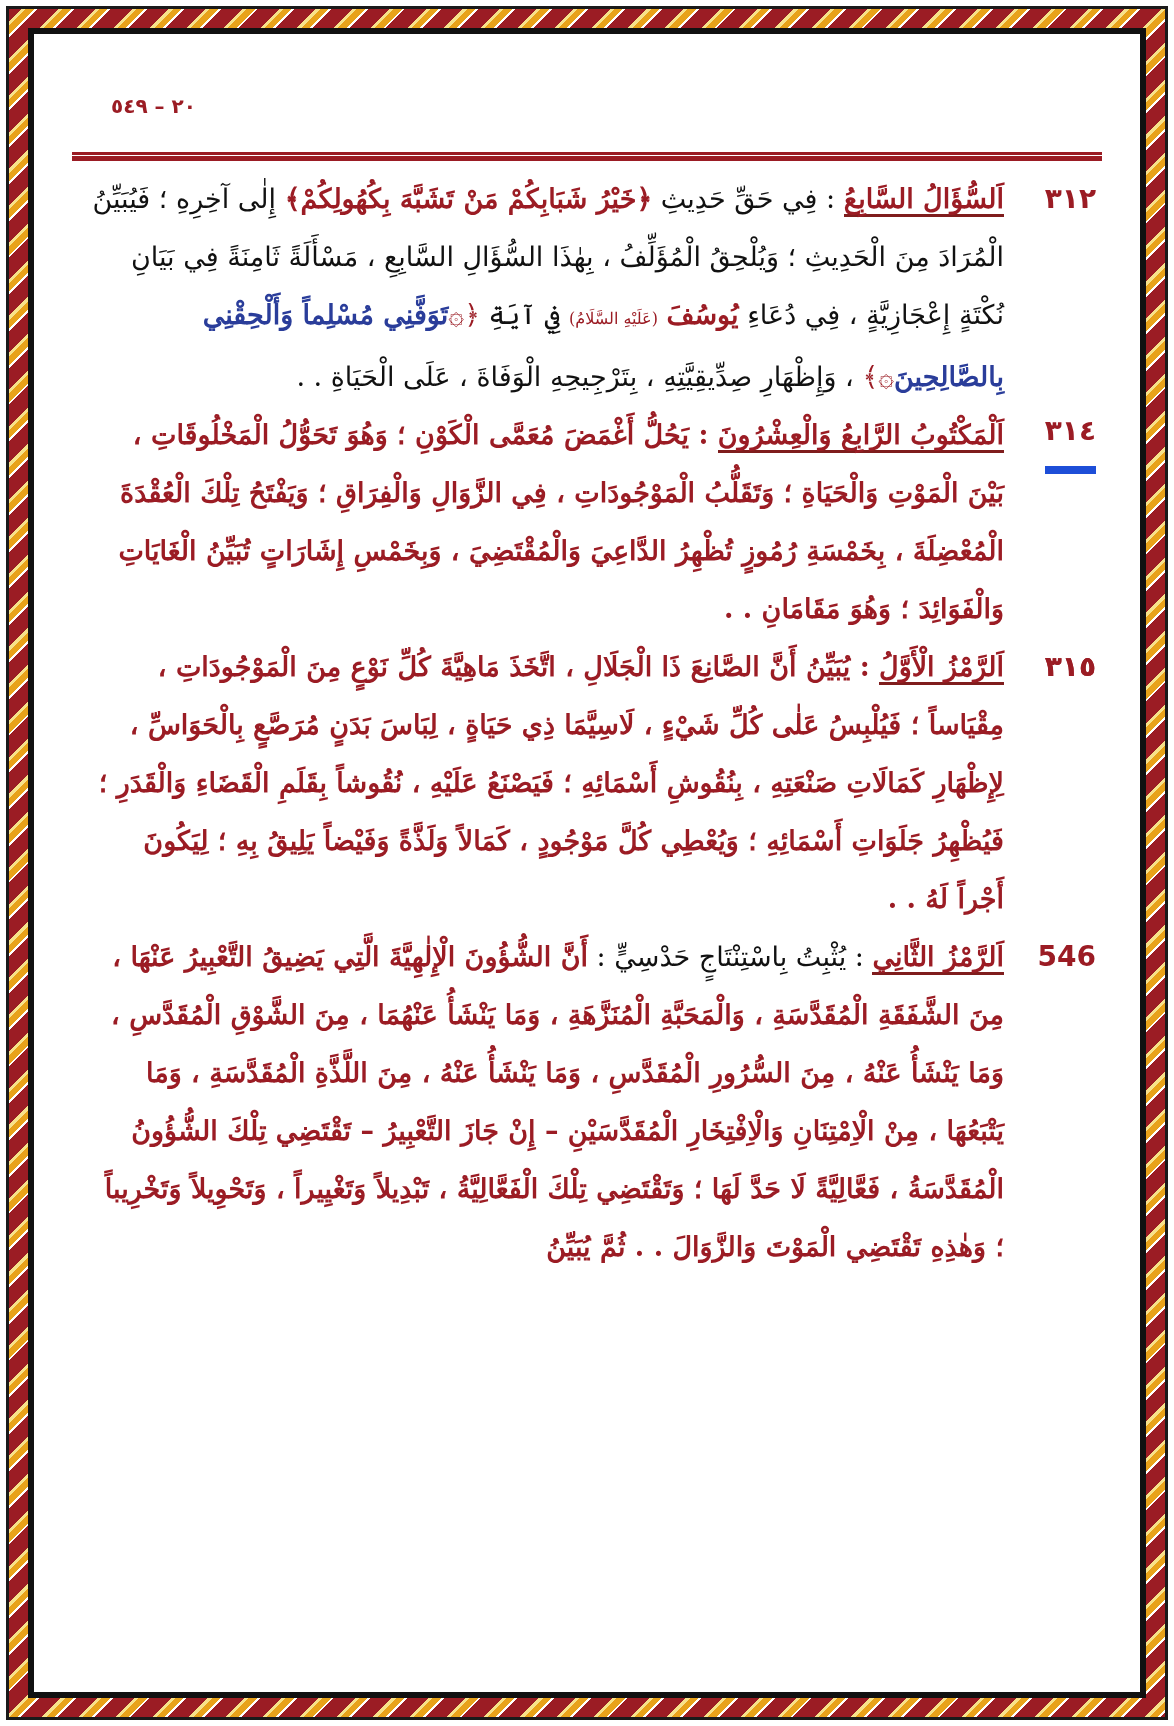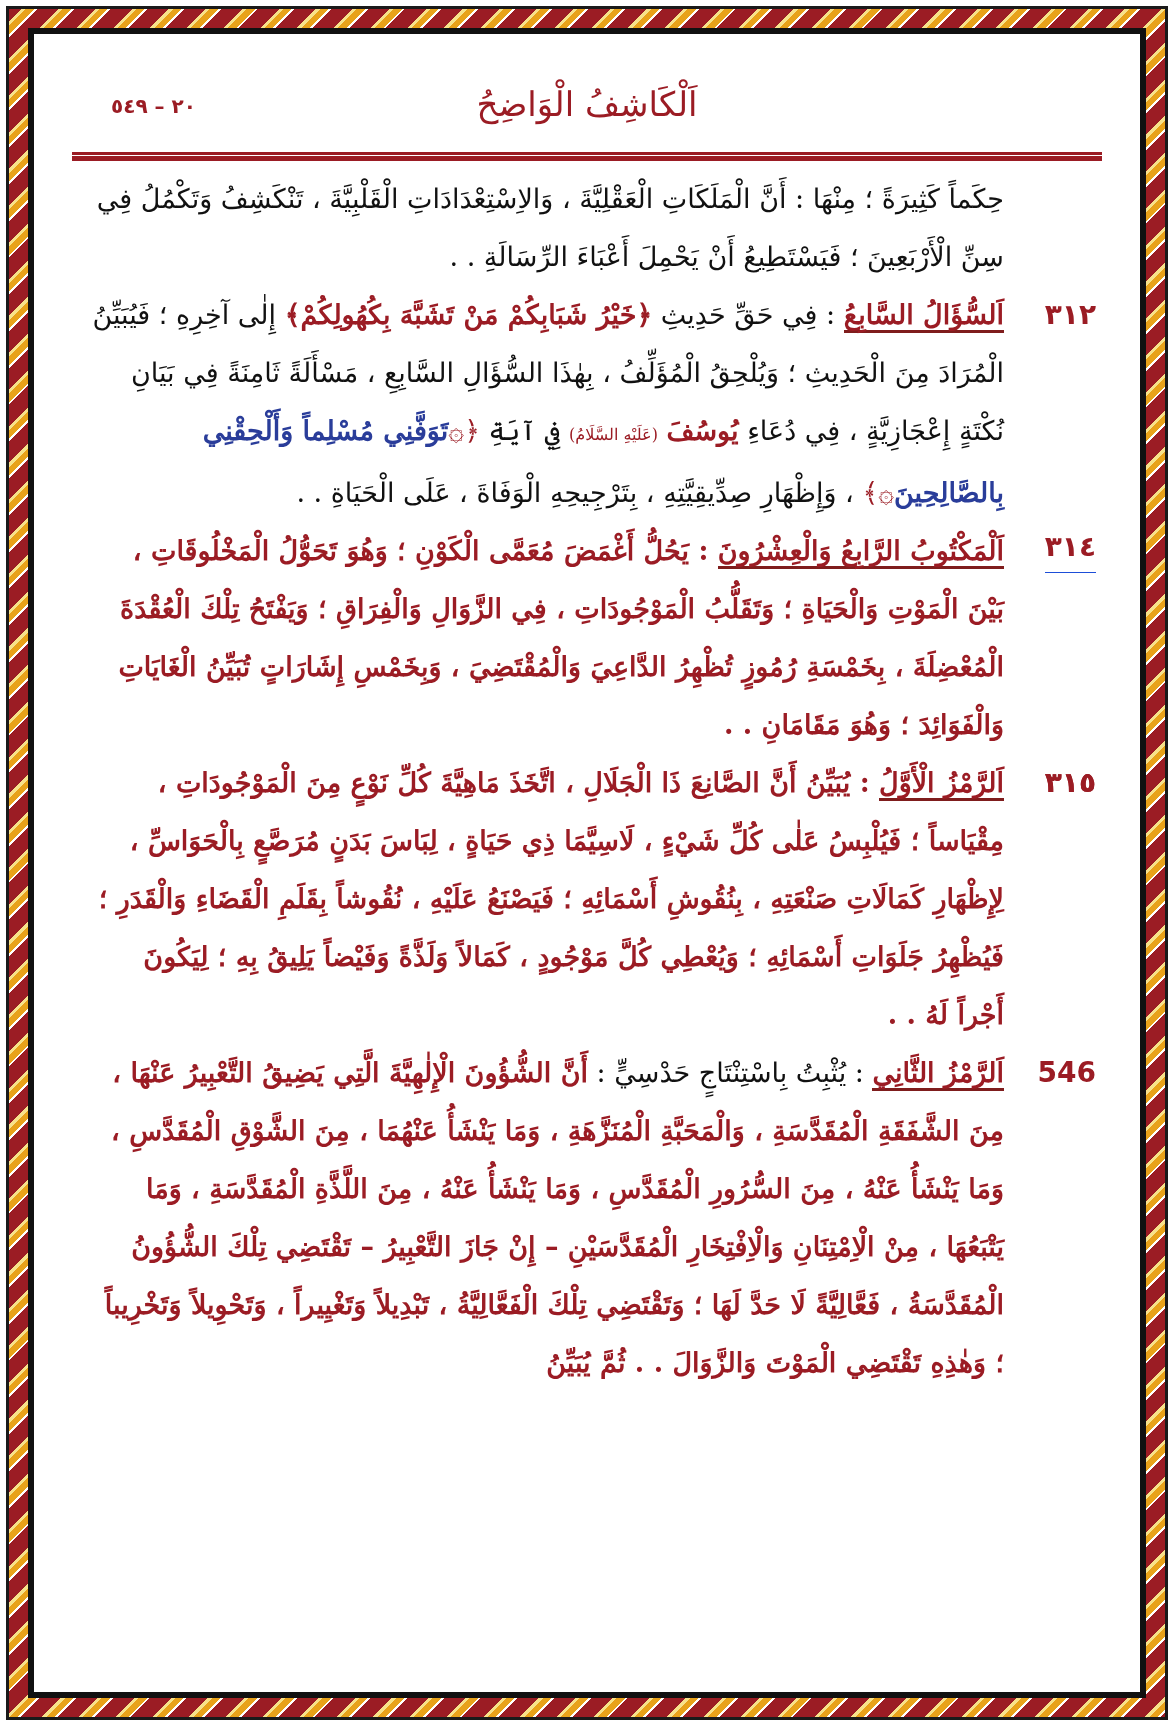--- a/index.html
+++ b/index.html
@@ -28,51 +28,47 @@
     font-size: 20px; font-weight: bold; color: #9b1c24; font-family: "DejaVu Sans", sans-serif; margin-left: 21px; }
   .header-rule { position: absolute; left: 12px; right: 12px; top: 92px; height: 9px;
     border-top: 3px solid #9b1c24; border-bottom: 5px solid #9b1c24; box-sizing: border-box; }
 
   
   .content { position: absolute; top: 110px; right: 0; left: 0; }
   .para { position: relative; padding-right: 110px; padding-left: 28px; margin: 0; }
   .para.plain { padding-right: 110px; }
   .para-num { position: absolute; right: 18px; top: 0; font-family: "DejaVu Sans", sans-serif;
     font-weight: bold; font-size: 28px; color: #9b1c24; line-height: 57px; }
-  .para-num.ul { border-bottom: 1px solid #1d4ed8; line-height: 50px; padding-bottom: 0; }
+  .para-num.ul { border-bottom: 8px solid #1d4ed8; line-height: 50px; padding-bottom: 10px; }
   .text { font-size: 27px; line-height: 58px; text-align: justify; text-align-last: right;
     color: #111; }
   .red { color: #9b1c24; font-weight: bold; }
   .blue { color: #2a3d9a; font-weight: bold; }
   .heading { color: #9b1c24; font-weight: bold; border-bottom: 3px solid #7f1d1d; }
   .bracket { color: #9b1c24; font-weight: bold; }
   .honor { color: #9b1c24; font-size: 16px; }
   .ayah-mark { color: #9b1c24; }
 </style>
 </head>
 <body>
 
 <div class="frame-outer"></div>
 <div class="frame-braid"></div>
 <div class="frame-line-a"></div>
 <div class="frame-line-b"></div>
 
 <div class="page">
 
   <div class="header">
-    <div class="header-title">اَلْكَاشِفُ الْوَاضِحُ</div>
     <div class="header-page">٢٠ – ٥٤٩</div>
   </div>
   <div class="header-rule"></div>
 
   <div class="content">
 
-    <p class="para plain">
-      <span class="text">حِكَماً كَثِيرَةً ؛ مِنْهَا : أَنَّ الْمَلَكَاتِ الْعَقْلِيَّةَ ، وَالاِسْتِعْدَادَاتِ الْقَلْبِيَّةَ ، تَنْكَشِفُ وَتَكْمُلُ فِي سِنِّ الْأَرْبَعِينَ ؛ فَيَسْتَطِيعُ أَنْ يَحْمِلَ أَعْبَاءَ الرِّسَالَةِ . .</span>
-    </p>
 
     <p class="para">
       <span class="para-num">٣١٢</span>
       <span class="text">
         <span class="heading">اَلسُّؤَالُ السَّابِعُ</span>
         <span>: فِي حَقِّ حَدِيثِ</span>
         <span class="bracket">﴿</span><span class="red">خَيْرُ شَبَابِكُمْ مَنْ تَشَبَّهَ بِكُهُولِكُمْ</span><span class="bracket">﴾</span>
         <span>إِلٰى آخِرِهِ ؛ فَيُبَيِّنُ الْمُرَادَ مِنَ الْحَدِيثِ ؛ وَيُلْحِقُ الْمُؤَلِّفُ ، بِهٰذَا السُّؤَالِ السَّابِعِ ، مَسْأَلَةً ثَامِنَةً فِي بَيَانِ نُكْتَةٍ إِعْجَازِيَّةٍ ، فِي دُعَاءِ</span>
         <span class="red">يُوسُفَ</span>
         <span class="honor">(عَلَيْهِ السَّلَامُ)</span>

